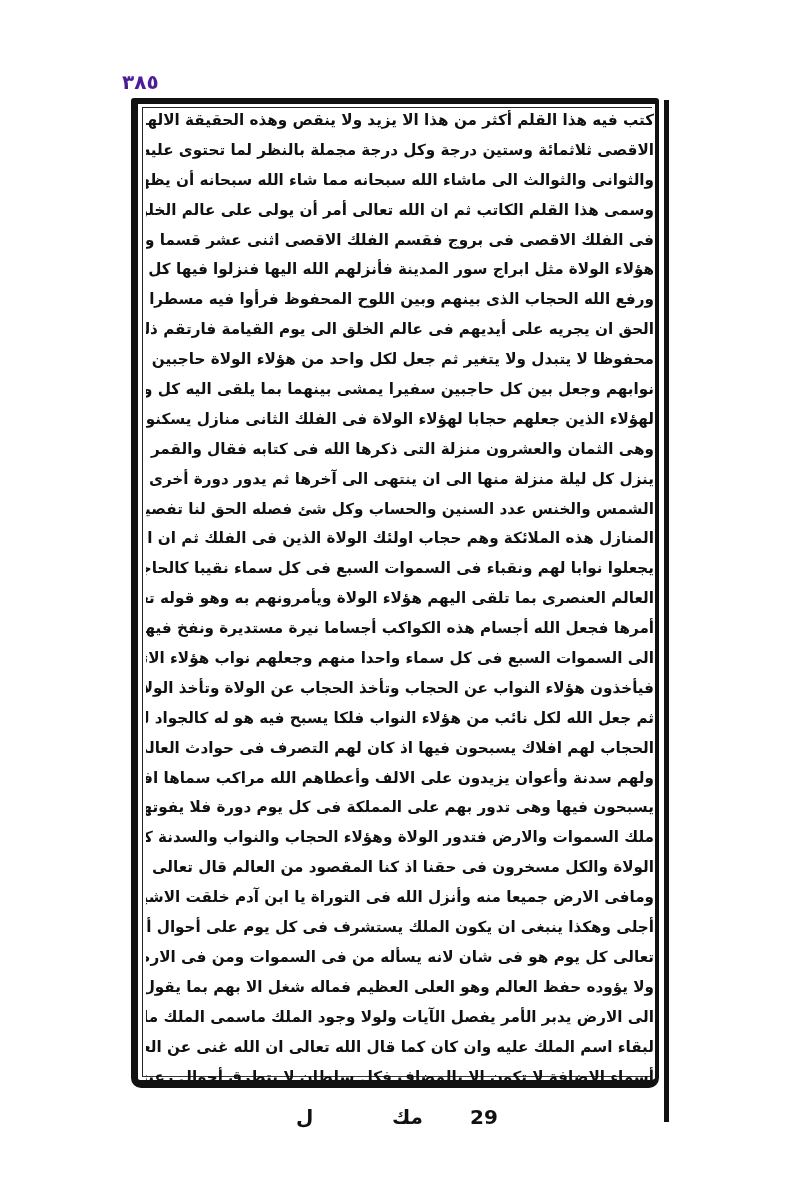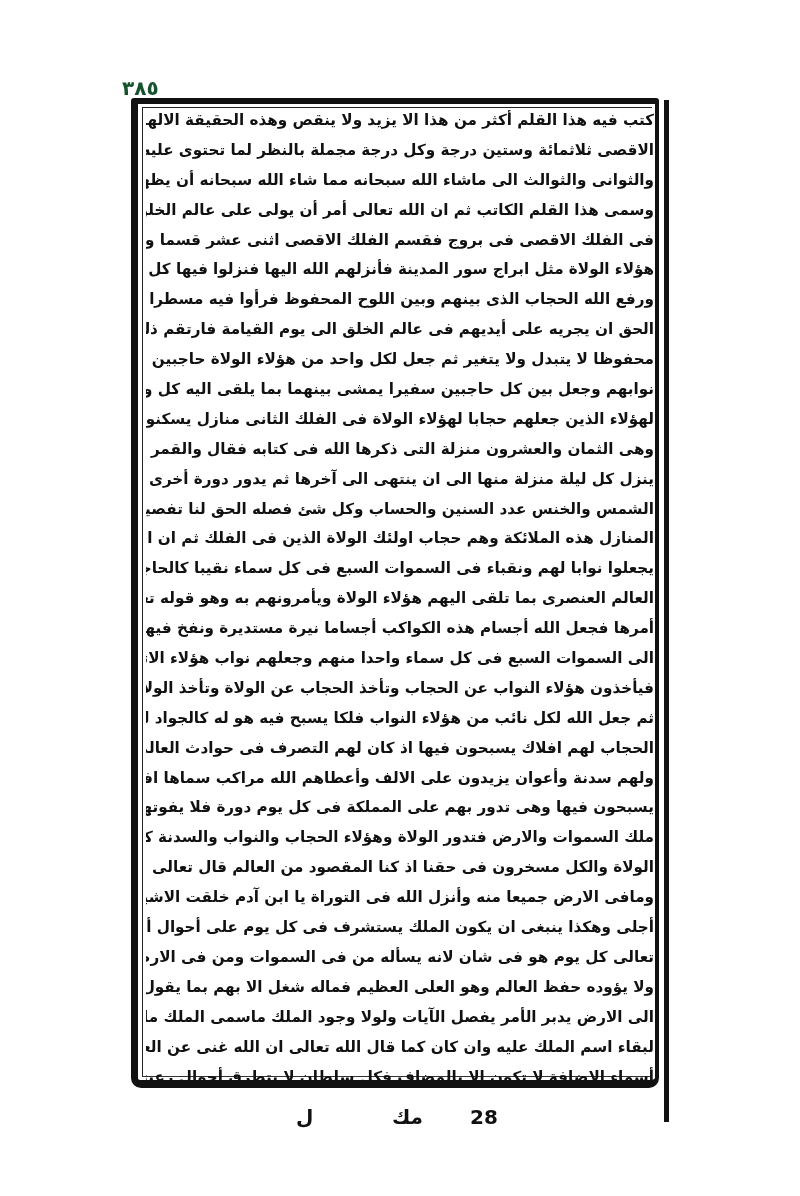--- a/index.html
+++ b/index.html
@@ -1,20 +1,20 @@
 <!DOCTYPE html>
 <html><head>
 <meta charset="utf-8">
 <style>
   html, body { margin: 0; padding: 0; background: #ffffff; }
   body { width: 800px; height: 1196px; position: relative; overflow: hidden; }
   .page-number {
-    position: absolute; left: 122px; top: 76px;
+    position: absolute; left: 122px; top: 70px;
     font-family: "DejaVu Sans", sans-serif; font-weight: bold;
-    font-size: 20px; color: #14532d; direction: rtl;
+    font-size: 20px; color: #4c1d95; direction: rtl;
   }
   .frame {
     position: absolute; left: 131px; top: 98px; width: 528px; height: 990px;
     border-left: 7px solid #111; border-right: 4px solid #111;
     border-top: 6px solid #111; border-bottom: 8px solid #111;
     border-radius: 3px 3px 10px 10px;
     box-sizing: border-box;
   }
   .frame-inner {
     position: absolute; left: 4px; right: 3px; top: 3px; bottom: 3px;
@@ -86,14 +86,14 @@
     <span class="line">تعالى كل يوم هو فى شان لانه يسأله من فى السموات ومن فى الارض بلسان حال ولسان مقال</span>
     <span class="line">ولا يؤوده حفظ العالم وهو العلى العظيم فماله شغل الا بهم بما يقول الله تعالى يدبر الأمر من السماء</span>
     <span class="line">الى الارض يدبر الأمر يفصل الآيات ولولا وجود الملك ماسمى الملك ملكا فحفظه لملكه حفظه</span>
     <span class="line">لبقاء اسم الملك عليه وان كان كما قال الله تعالى ان الله غنى عن العالمين فابقاء باسم الملك فان</span>
     <span class="line">أسماء الاضافة لا تكون الا بالمضاف فكل سلطان لا يتطرق أحوال رعيته ولا يمشى بالعدل</span>
   </div>
 
 <div class="footer">
   <span class="sig-1">ل</span>
   <span class="sig-2">مك</span>
-  <span class="sig-3">28</span>
+  <span class="sig-3">29</span>
 </div>
 
 </body></html>

